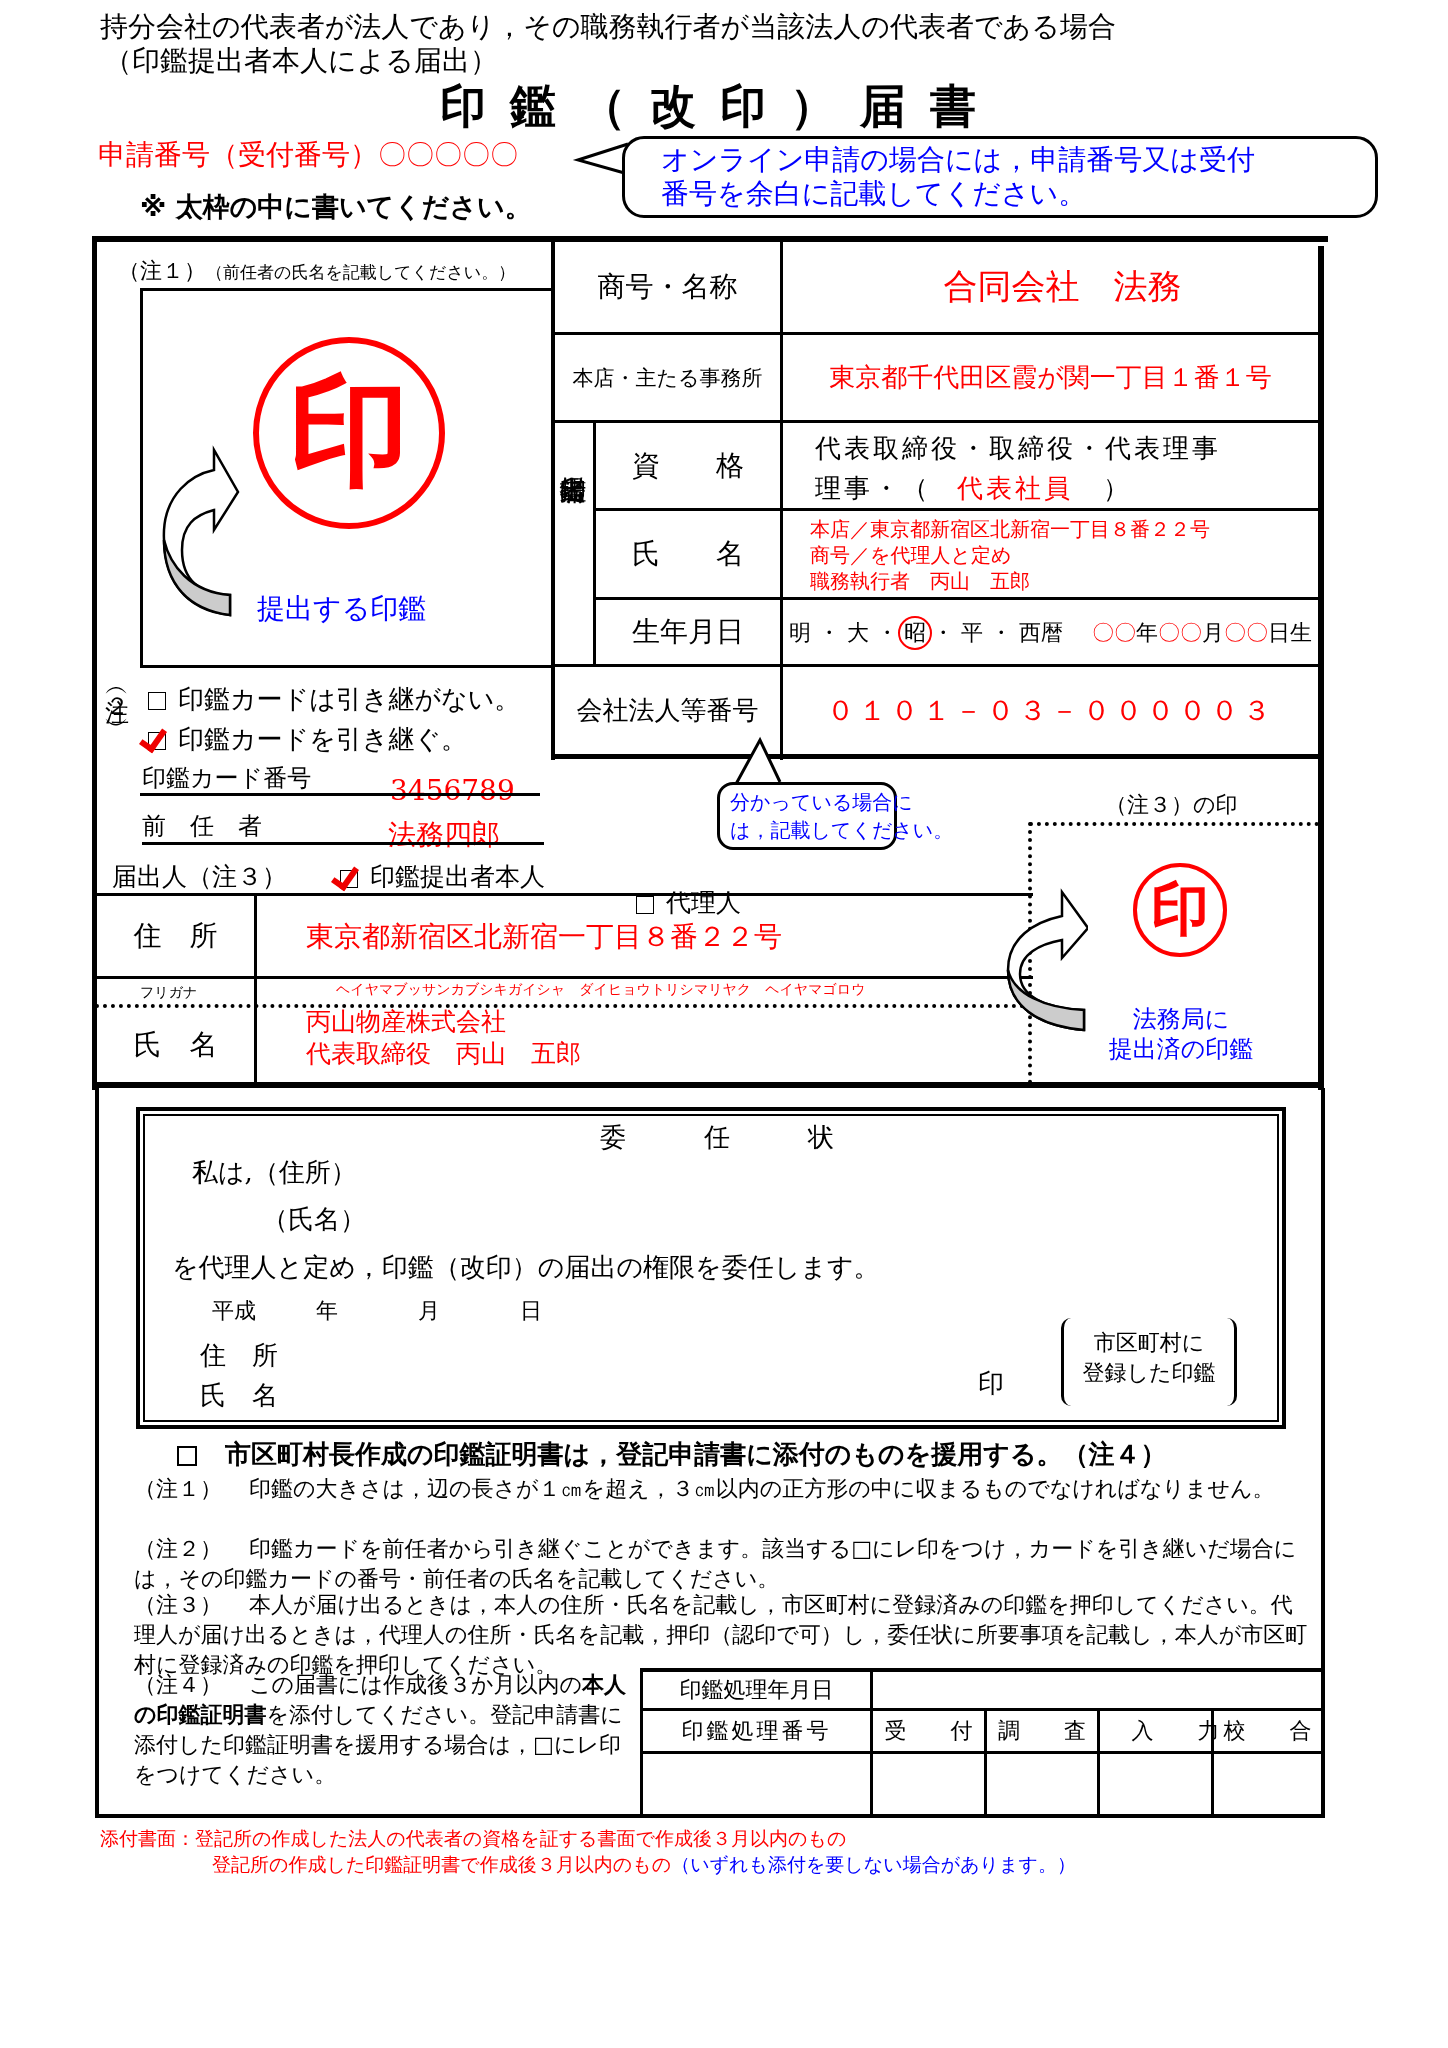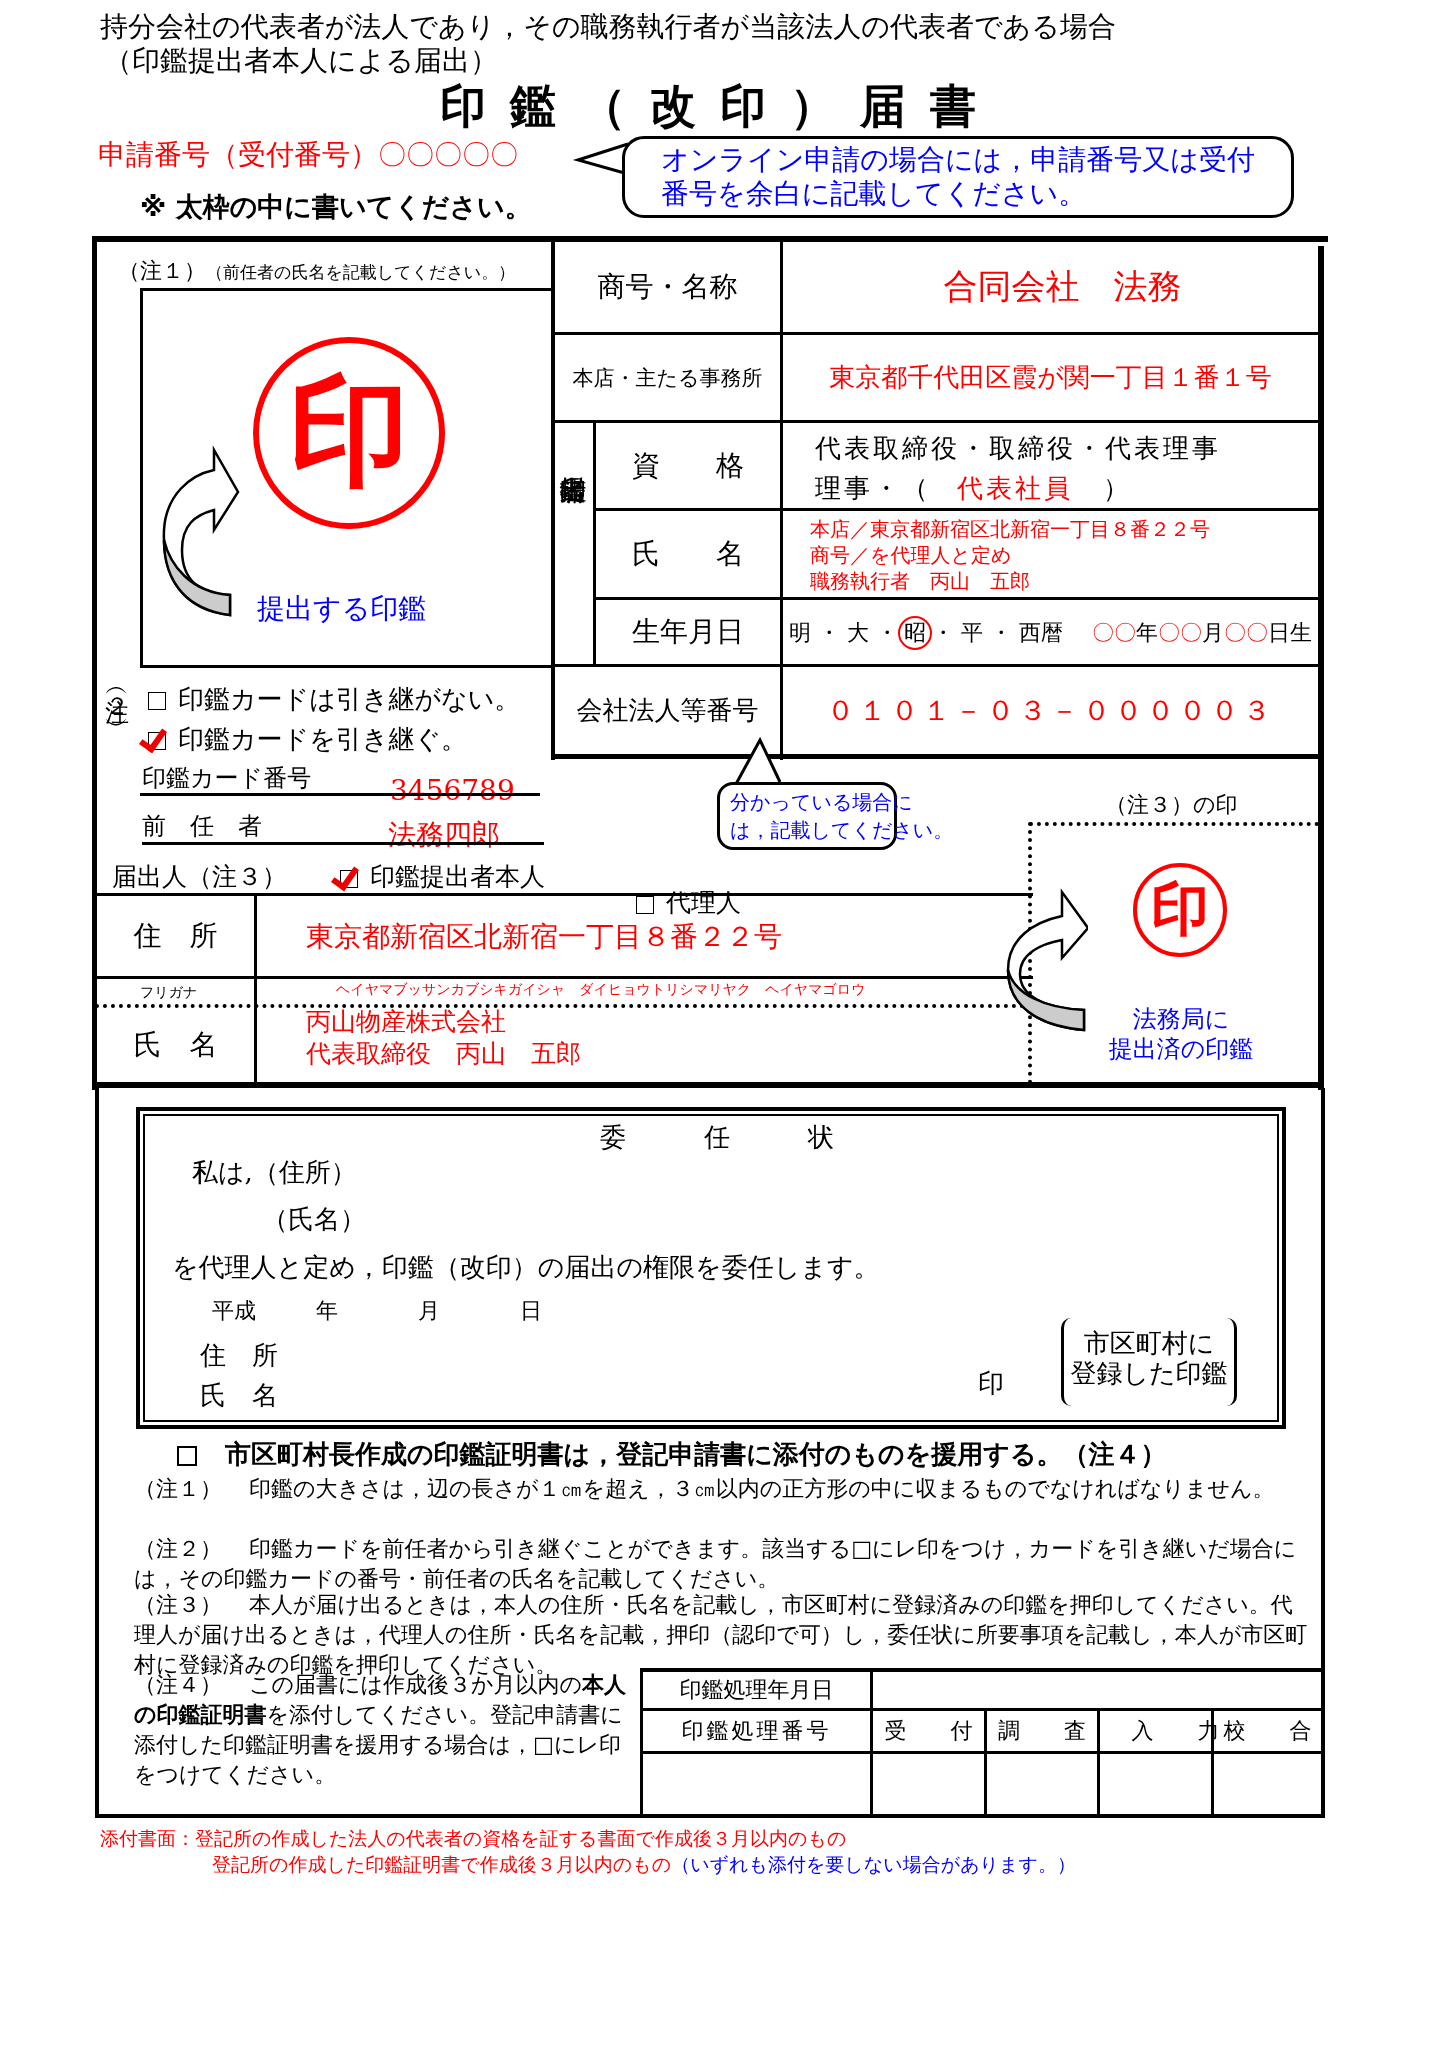--- a/index.html
+++ b/index.html
@@ -24,21 +24,21 @@
 
 <div class="abs sans" style="left:100px;top:10px;font-size:28px;line-height:34px;">持分会社の代表者が法人であり，その職務執行者が当該法人の代表者である場合</div>
 <div class="abs sans" style="left:104px;top:44px;font-size:28px;line-height:34px;">（印鑑提出者本人による届出）</div>
 <div class="abs sans" style="left:440px;top:78px;font-size:46px;font-weight:bold;line-height:56px;letter-spacing:4px;">印 鑑 （ 改 印 ） 届 書</div>
 <div class="abs sans red" style="left:98px;top:138px;font-size:28px;line-height:34px;">申請番号（受付番号）〇〇〇〇〇</div>
 <div class="abs sans" style="left:140px;top:190px;font-size:27px;font-weight:bold;line-height:34px;">※ 太枠の中に書いてください。</div>
 
 <svg class="abs" style="left:572px;top:140px;" width="60" height="40">
     <polyline points="56,4 6,20 56,34" fill="#fff" stroke="#000" stroke-width="3"></polyline>
   </svg>
-<div class="bubble" style="left:622px;top:136px;width:672px;height:82px;">
+<div class="bubble" style="left:622px;top:136px;width:756px;height:82px;">
   <div class="sans blue" style="position:absolute;left:36px;top:4px;font-size:28px;line-height:34px;white-space:nowrap;">オンライン申請の場合には，申請番号又は受付</div>
   <div class="sans blue" style="position:absolute;left:36px;top:38px;font-size:28px;line-height:34px;white-space:nowrap;">番号を余白に記載してください。</div>
 </div>
 
 <div class="hl" style="left:92px;top:236px;width:1236px;height:6px;"></div>
 <div class="hl" style="left:92px;top:242px;width:5px;height:848px;"></div>
 <div class="hl" style="left:1318px;top:246px;width:6px;height:844px;"></div>
 <div class="hl" style="left:92px;top:1082px;width:1232px;height:6px;"></div>
 
 <div class="abs" style="left:118px;top:256px;font-size:22px;white-space:nowrap;">
@@ -157,21 +157,21 @@
 <div class="abs" style="left:600px;top:1120px;font-size:26px;white-space:pre;">委　　　任　　　状</div>
 <div class="abs" style="left:192px;top:1155px;font-size:26px;">私は,（住所）</div>
 <div class="abs" style="left:262px;top:1202px;font-size:26px;">（氏名）</div>
 <div class="abs" style="left:172px;top:1250px;font-size:26px;white-space:nowrap;">を代理人と定め，印鑑（改印）の届出の権限を委任します。</div>
 <div class="abs" style="left:212px;top:1296px;font-size:22px;white-space:nowrap;">
   <span>平成</span><span style="margin-left:60px">年</span><span style="margin-left:80px">月</span><span style="margin-left:80px">日</span>
 </div>
 <div class="abs" style="left:200px;top:1338px;font-size:26px;">住　所</div>
 <div class="abs" style="left:200px;top:1378px;font-size:26px;">氏　名</div>
 <div class="abs" style="left:978px;top:1366px;font-size:26px;">印</div>
-<div class="abs" style="left:1061px;top:1318px;width:176px;height:88px;border-left:3px solid #000;border-right:3px solid #000;border-radius:10px;font-size:26px;line-height:30px;text-align:center;padding-top:10px;box-sizing:border-box;">
+<div class="abs" style="left:1061px;top:1318px;width:176px;height:88px;border-left:3px solid #000;border-right:3px solid #000;border-radius:10px;font-size:22px;line-height:30px;text-align:center;padding-top:10px;box-sizing:border-box;">
   <div>市区町村に</div>
   <div>登録した印鑑</div>
 </div>
 
 <div class="abs sans" style="left:158px;top:1437px;font-size:26px;font-weight:bold;white-space:nowrap;margin-left:19px;">
   <span class="chk" style="width:20px;height:20px;border-width:2px;margin-right:28px;"></span><span>市区町村長作成の印鑑証明書は，登記申請書に添付のものを援用する。（注４）</span>
 </div>
 
 <div class="note" style="left:134px;top:1474px;width:1175px;">
   <span style="display:inline-block;width:115px;">（注１）</span><span>印鑑の大きさは，辺の長さが１㎝を超え，３㎝以内の正方形の中に収まるものでなければなりません。</span>

